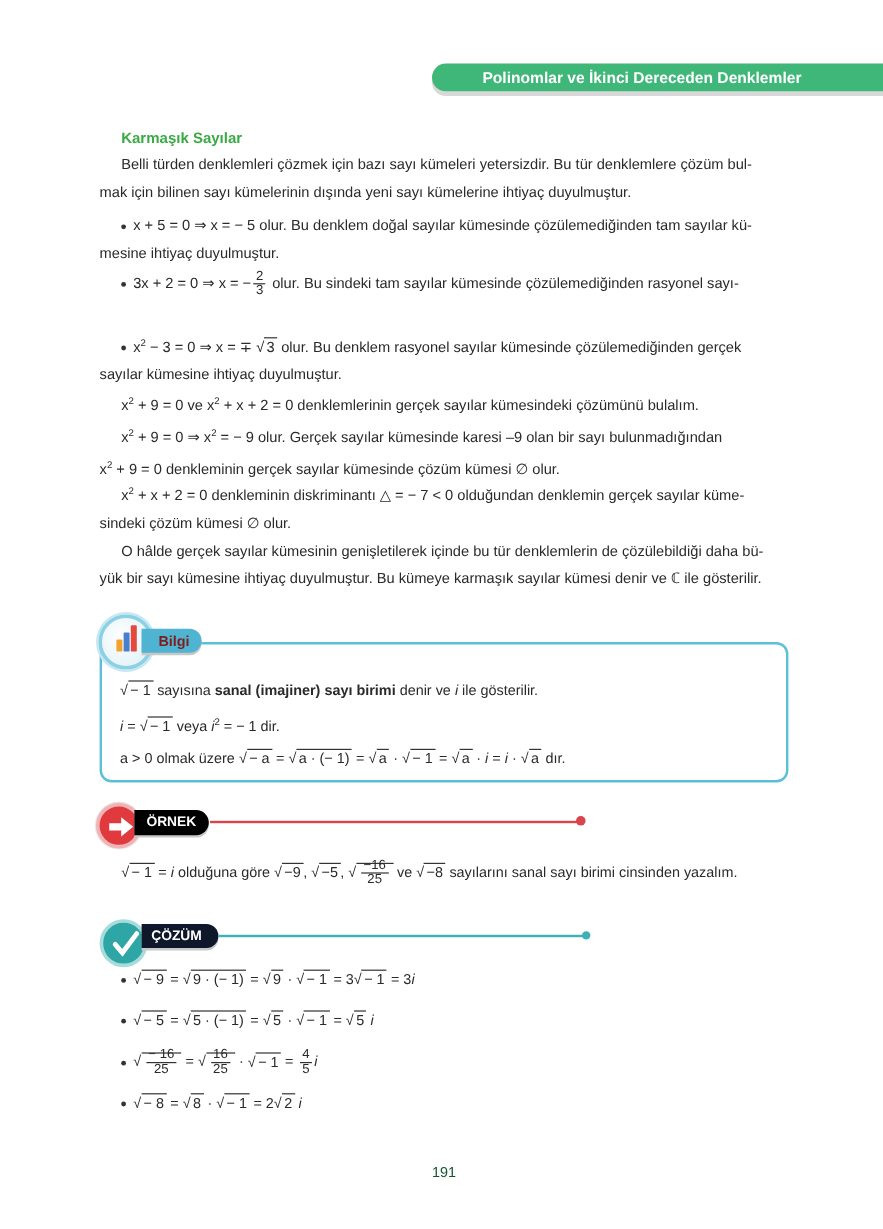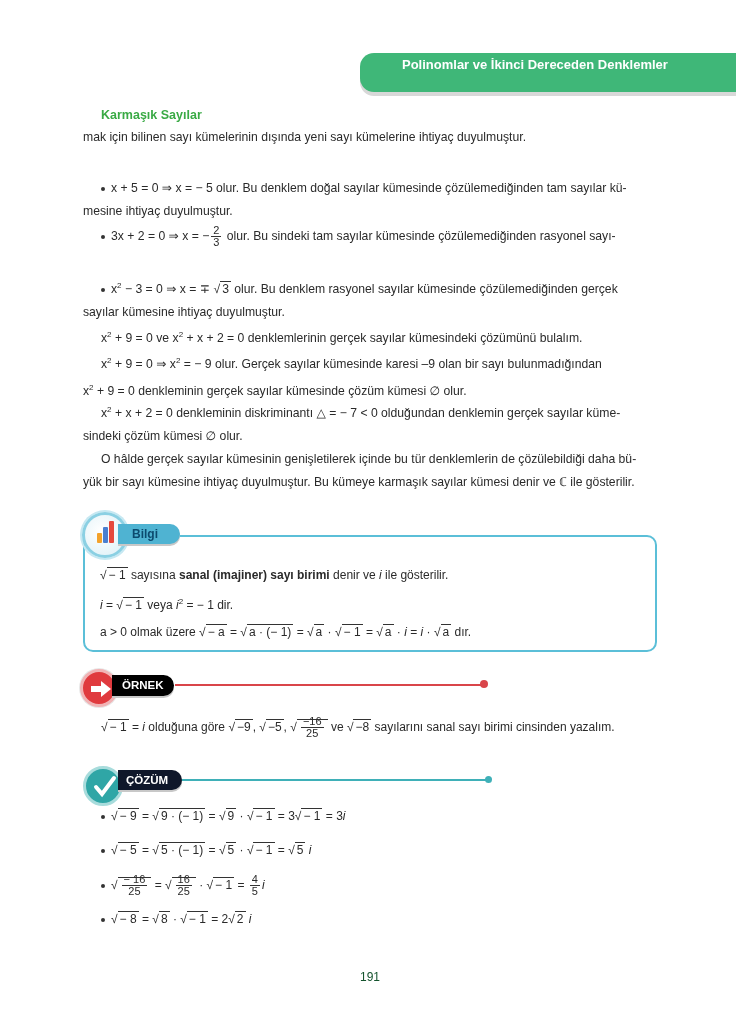--- a/index.html
+++ b/index.html
@@ -1,20 +1,20 @@
 <!DOCTYPE html>
 <html><head>
 <meta charset="utf-8">
 <style>
   * { box-sizing: border-box; margin: 0; padding: 0; }
   html, body { width: 736px; height: 1024px; background: #ffffff; overflow: hidden; }
   body { position: relative; font-family: "Liberation Sans", sans-serif; color: #2a2a2a; font-size: 12.2px; }
 
   .chapter-banner {
-    position: absolute; left: 360px; top: 53px; width: 376px; height: 39px;
+    position: absolute; left: 360px; top: 53px; width: 376px; height: 23px;
     background: #3fb778; border-radius: 14px 0 0 14px;
     box-shadow: 0 4px 0 #d8d8d8;
   }
   .chapter-banner span {
     position: absolute; left: 42px; top: 4px; color: #fff; font-weight: bold; font-size: 13px;
   }
 
   .section-title { position: absolute; left: 101px; top: 108px; color: #3aaa45; font-weight: bold; font-size: 12.5px; }
 
   .p { position: absolute; left: 83px; width: 574px; line-height: 23px; text-align: justify; }
@@ -33,22 +33,22 @@
     position: absolute; left: 83px; top: 535px; width: 574px; height: 117px;
     border: 2px solid #5bbfd8; border-radius: 10px;
   }
   .bilgi-icon {
     position: absolute; left: 82px; top: 512px; width: 46px; height: 46px; border-radius: 50%;
     background: radial-gradient(circle at 40% 40%, #ffffff, #dbeff6); border: 3px solid #8bd0e3;
     box-shadow: 0 0 0 2px #c6e8f2;
   }
   .bilgi-icon .bar { position: absolute; bottom: 12px; width: 5px; border-radius: 1px; }
   .bilgi-label {
-    position: absolute; left: 118px; top: 524px; width: 62px; height: 20px;
-    background: #4fb3d2; border-radius: 0 10px 10px 0; color: #0c4a6e; font-weight: bold; font-size: 12px;
+    position: absolute; left: 118px; top: 524px; width: 50px; height: 20px;
+    background: #4fb3d2; border-radius: 0 10px 10px 0; color: #7f1d1d; font-weight: bold; font-size: 12px;
     padding: 3px 0 0 14px; box-shadow: 0 2px 0 #c8c8c8;
   }
   .bilgi-line { position: absolute; left: 100px; font-size: 12px; }
 
   .ornek-icon {
     position: absolute; left: 80px; top: 669px; width: 38px; height: 38px; border-radius: 50%;
     background: #e03a3e; border: 3px solid #f1b3b5; box-shadow: 0 0 0 1px #e8e8e8;
   }
   .ornek-icon svg { position: absolute; left: 6px; top: 7px; }
   .ornek-label {
@@ -78,20 +78,21 @@
 </head>
 <body>
 
 <div class="chapter-banner">
   <span>Polinomlar ve İkinci Dereceden Denklemler</span>
 </div>
 
 <div class="section-title">Karmaşık Sayılar</div>
 
 <div class="p" style="top:126px">
+  <div class="ind line">Belli türden denklemleri çözmek için bazı sayı kümeleri yetersizdir. Bu tür denklemlere çözüm bul-</div>
   <div class="line">mak için bilinen sayı kümelerinin dışında yeni sayı kümelerine ihtiyaç duyulmuştur.</div>
 </div>
 
 <div class="p" style="top:177px">
   <div class="ind line"><span class="bullet"></span><span>x + 5 = 0 ⇒ x = − 5</span><span> olur. Bu denklem doğal sayılar kümesinde çözülemediğinden tam sayılar kü-</span></div>
   <div class="line">mesine ihtiyaç duyulmuştur.</div>
 </div>
 
 <div class="p" style="top:225px">
   <div class="ind line"><span class="bullet"></span><span>3x + 2 = 0 ⇒ x = −</span><span class="frac"><span class="num">2</span><span class="den">3</span></span><span> olur. Bu sindeki tam sayılar kümesinde çözülemediğinden rasyonel sayı-</span></div>

